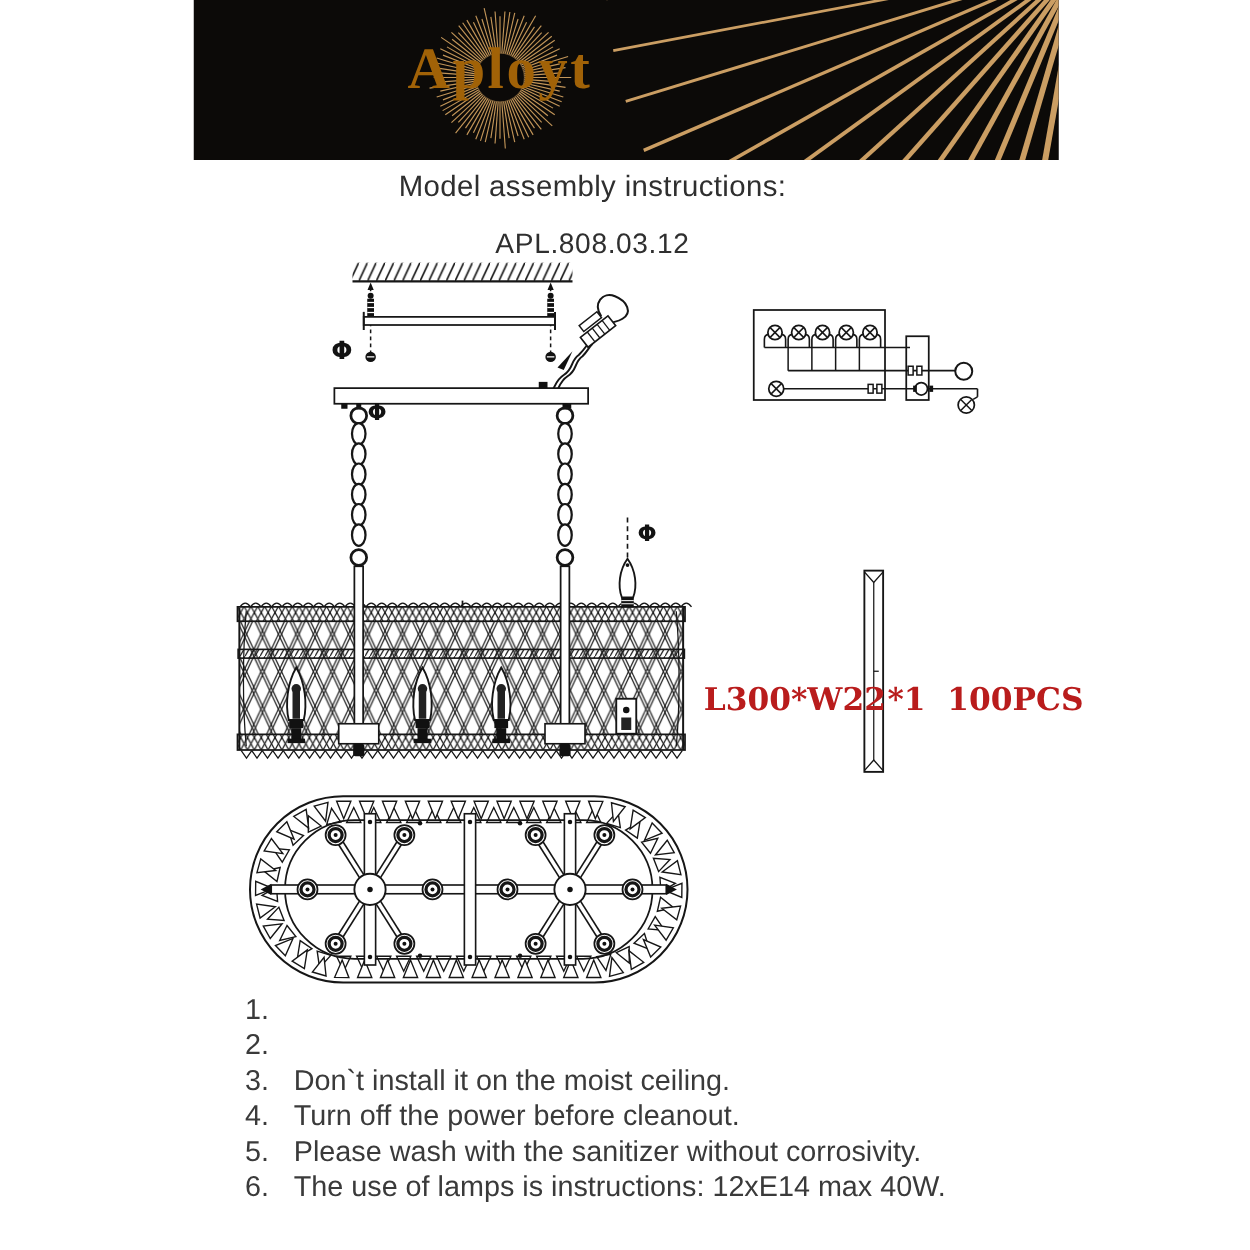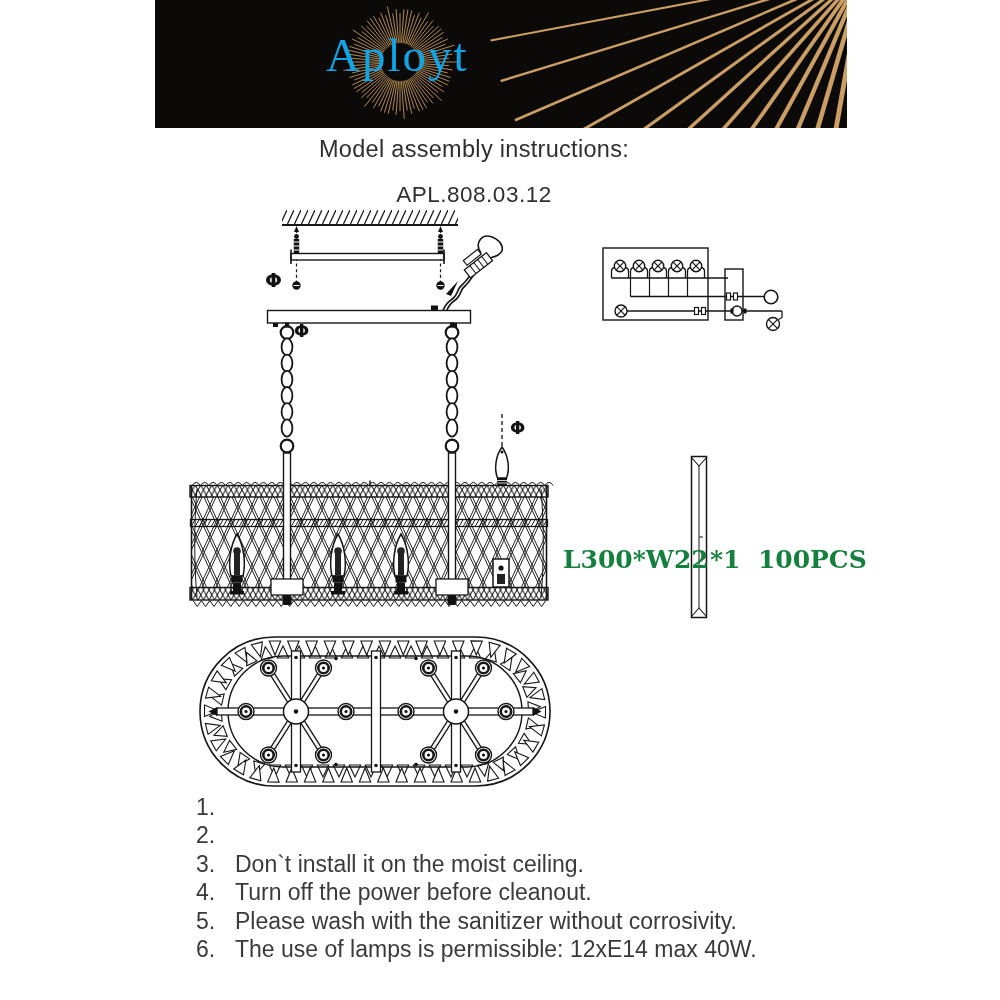--- a/index.html
+++ b/index.html
@@ -1,30 +1,30 @@
 <!DOCTYPE html>
 <html><head>
 <meta charset="utf-8">
 <style>
   html,body{margin:0;padding:0}
   body{width:1000px;height:1000px;background:#fff;position:relative;overflow:hidden;
        font-family:"Liberation Sans",sans-serif;color:#333}
   .banner{position:absolute;left:155px;top:0;width:692px;height:128px;background:#0c0a08;overflow:hidden}
   .banner svg{position:absolute;left:0;top:0}
   .brand{position:absolute;left:171px;top:28px;font-family:"Liberation Serif",serif;
-         font-size:47px;font-weight:400;color:#0ea5e9;letter-spacing:2px}
+         font-size:47px;font-weight:700;color:#a16207;letter-spacing:2px}
   .title{position:absolute;left:0;top:136px;width:948px;text-align:center;color:#2f2f2f}
   .title .l1{font-size:23.5px;letter-spacing:.3px}
   .title .l2{font-size:22.5px;margin-top:19px;letter-spacing:.5px}
   #art{position:absolute;left:0;top:0;width:1000px;height:1000px}
   .phi{position:absolute;font-family:"DejaVu Sans",sans-serif;font-weight:bold;color:#121212;z-index:3}
   #phi1{left:265px;top:268px;font-size:20px}
   #phi2{left:294px;top:320px;font-size:18px}
   #phi3{left:510px;top:417px;font-size:18px}
-  .clabel{position:absolute;font-family:"DejaVu Serif",serif;font-weight:700;color:#15803d;
+  .clabel{position:absolute;font-family:"DejaVu Serif",serif;font-weight:700;color:#b91c1c;
           font-size:25px;white-space:pre;z-index:3}
   #csize{left:563px;top:545px}
   #cqty{left:710px;top:545px}
   .ins{position:absolute;left:196px;top:794px;width:680px;color:#3a3a3a;font-size:23px;z-index:3}
   .ins .row{display:flex;align-items:flex-start;height:28.4px}
   .ins .n{width:39px;flex:none}
 </style>
 </head>
 <body>
 
@@ -622,15 +622,15 @@
   <div class="row">
     <span class="n">4.</span>
     <span>Turn off the power before cleanout.</span>
     </div>
   <div class="row">
     <span class="n">5.</span>
     <span>Please wash with the sanitizer without corrosivity.</span>
     </div>
   <div class="row">
     <span class="n">6.</span>
-    <span>The use of lamps is permissible: 12xE14 max 40W.</span>
+    <span>The use of lamps is instructions: 12xE14 max 40W.</span>
     </div>
 </div>
 
 </body></html>

